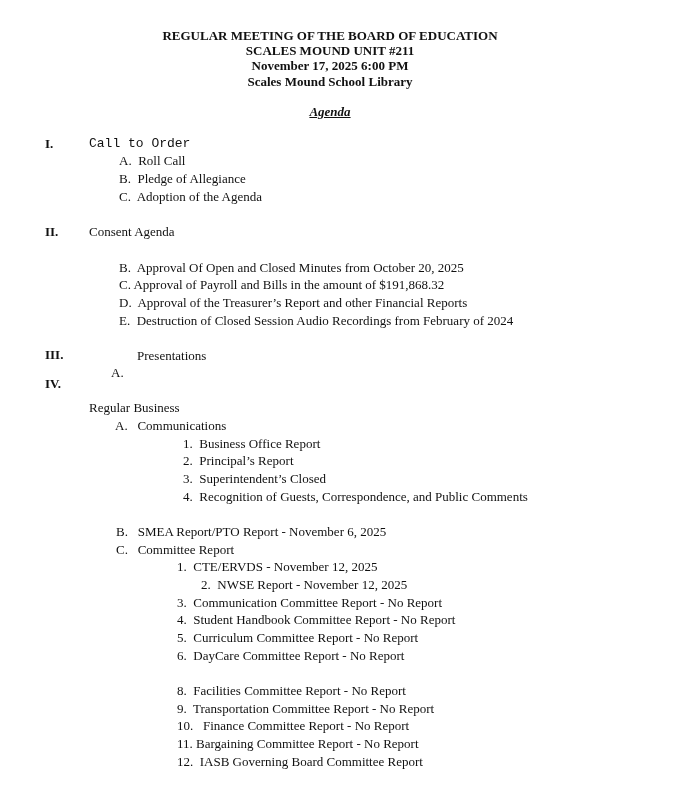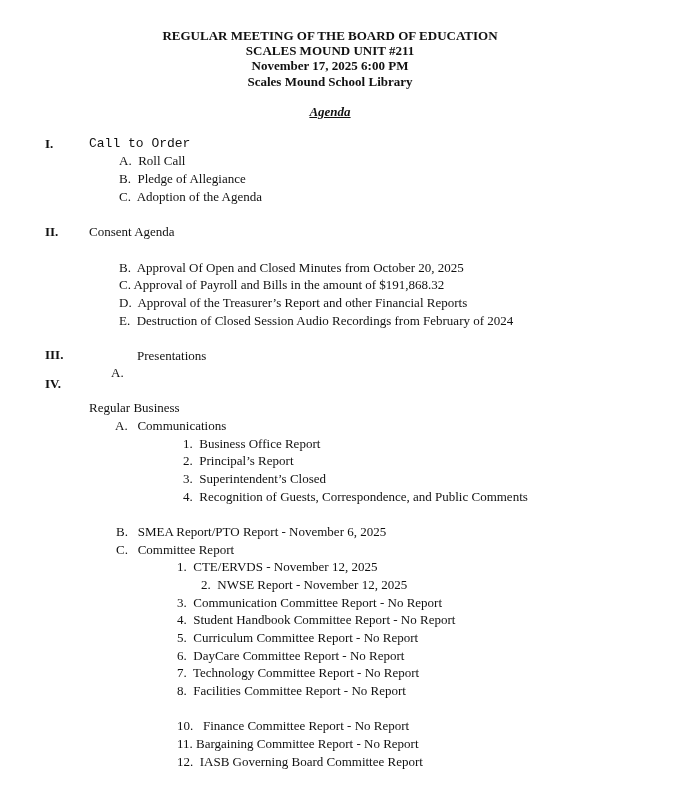--- a/index.html
+++ b/index.html
@@ -59,19 +59,19 @@
 
   <div class="line" style="left:116px; top:524px;"><span>B.</span>&nbsp;&nbsp; <span>SMEA Report/PTO Report - November 6, 2025</span></div>
   <div class="line" style="left:116px; top:542px;"><span>C.</span>&nbsp;&nbsp; <span>Committee Report</span></div>
 
   <div class="line" style="left:177px; top:559px;"><span>1.</span>&nbsp; <span>CTE/ERVDS - November 12, 2025</span></div>
   <div class="line" style="left:177px; top:577px;margin-left:24px;"><span>2.</span>&nbsp; <span>NWSE Report - November 12, 2025</span></div>
   <div class="line" style="left:177px; top:595px;"><span>3.</span>&nbsp; <span>Communication Committee Report - No Report</span></div>
   <div class="line" style="left:177px; top:612px;"><span>4.</span>&nbsp; <span>Student Handbook Committee Report - No Report</span></div>
   <div class="line" style="left:177px; top:630px;"><span>5.</span>&nbsp; <span>Curriculum Committee Report - No Report</span></div>
   <div class="line" style="left:177px; top:648px;text-align:right;"><span>6.</span>&nbsp; <span>DayCare Committee Report - No Report</span></div>
-  <div class="line" style="left:177px; top:665px;"><span>7.</span>&nbsp; <span>Technology Committee Report - No Report</span></div>
   <div class="line" style="left:177px; top:683px;"><span>8.</span>&nbsp; <span>Facilities Committee Report - No Report</span></div>
+  <div class="line" style="left:177px; top:701px;"><span>9.</span>&nbsp; <span>Transportation Committee Report - No Report</span></div>
   <div class="line" style="left:177px; top:718px;"><span>10.</span>&nbsp;&nbsp; <span>Finance Committee Report - No Report</span></div>
   <div class="line" style="left:177px; top:736px;"><span>11.</span> <span>Bargaining Committee Report - No Report</span></div>
   <div class="line" style="left:177px; top:754px;"><span>12.</span>&nbsp; <span>IASB Governing Board Committee Report</span></div>
 
 </div>
 
 </body></html>

